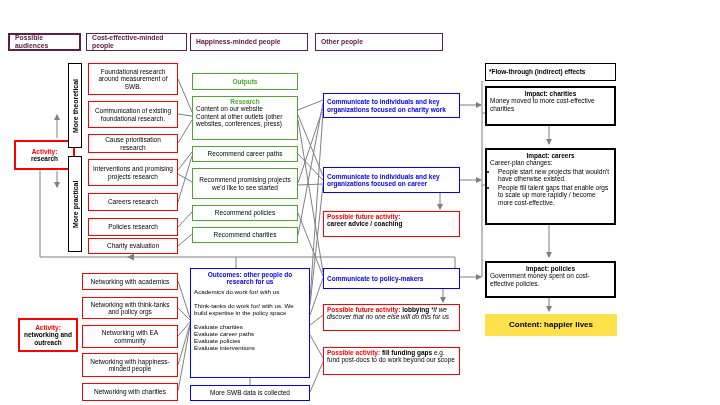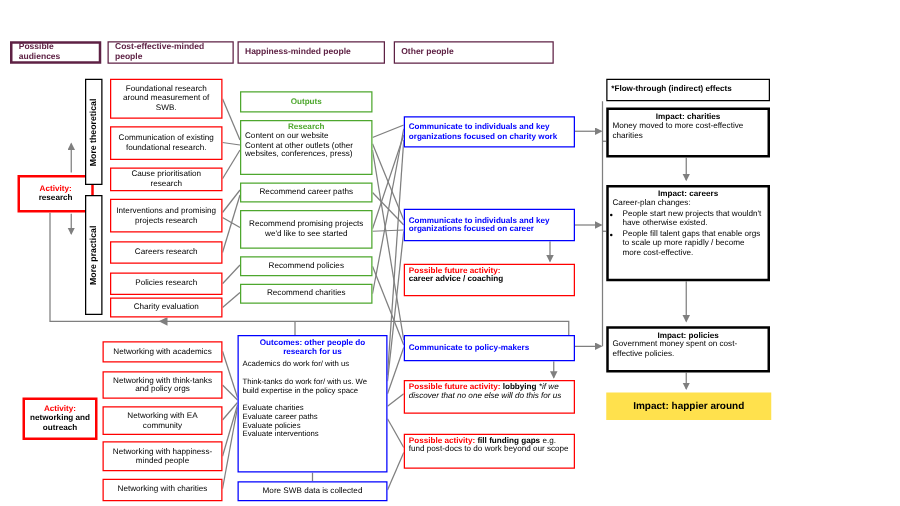--- a/index.html
+++ b/index.html
@@ -164,21 +164,21 @@
     <span>Career-plan changes:</span>
     <ul>
       <li>People start new projects that wouldn't have otherwise existed.</li>
       <li>People fill talent gaps that enable orgs to scale up more rapidly / become more cost-effective.</li>
     </ul>
   </div>
   <div class="box blk impact" style="left:485px;top:261px;width:131px;height:37px;">
     <span class="ttl">Impact: policies</span>
     <span class="pre">Government money spent on cost-effective policies.</span>
   </div>
-  <div class="box yellow" style="left:485px;top:314px;width:132px;height:22px;">Impact: happier around</div>
+  <div class="box yellow" style="left:485px;top:314px;width:132px;height:22px;">Content: happier lives</div>
 
   <div class="box activity" style="left:18px;top:318px;width:60px;height:34px;">
     <span class="aLabel">Activity:</span>
     <span>networking and outreach</span>
   </div>
 
   <div class="box red" style="left:82px;top:273px;width:96px;height:17px;">Networking with academics</div>
   <div class="box red" style="left:82px;top:297px;width:96px;height:22px;">Networking with think-tanks and policy orgs</div>
   <div class="box red" style="left:82px;top:325px;width:96px;height:23px;">Networking with EA community</div>
   <div class="box red" style="left:82px;top:353px;width:96px;height:24px;">Networking with happiness-minded people</div>

